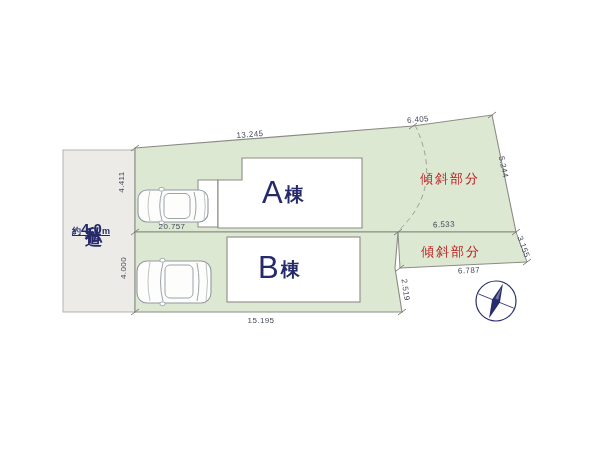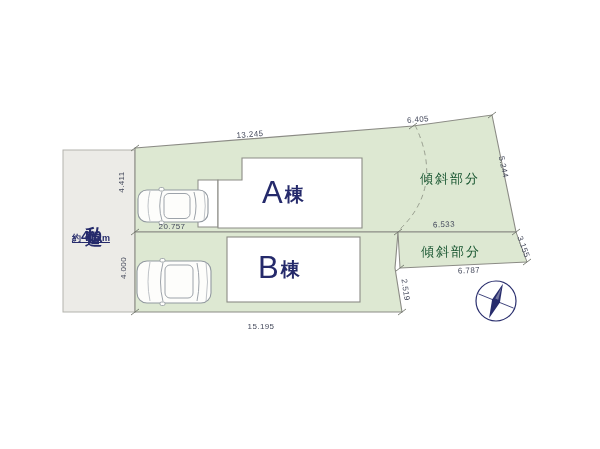--- a/index.html
+++ b/index.html
@@ -9,50 +9,50 @@
   }
   .canvas svg{position:absolute;left:0;top:0;}
   .lbl{position:absolute;white-space:nowrap;}
   .road-name{
     left:76px;top:194px;width:26px;height:44px;
     writing-mode:vertical-rl;text-orientation:upright;
     font-size:17px;font-weight:bold;letter-spacing:4px;line-height:1;
     text-align:center;color:#252a6b;
   }
   .road-width{
-    left:62px;top:225px;width:58px;text-align:center;color:#252a6b;
+    left:62px;top:218px;width:58px;text-align:center;color:#252a6b;
     font-size:9px;font-weight:bold;line-height:1.4;text-decoration:underline;
   }
   .road-width .big{font-size:15px;}
   .bldg{
     display:flex;align-items:center;color:#252a6b;
   }
   .bldg .letter{font-size:31px;font-weight:500;line-height:1;}
   .bldg .suffix{font-size:19px;font-weight:bold;line-height:1;margin-left:2px;margin-top:4px;}
   .bldg-a{left:262px;top:177px;}
   .bldg-b{left:258px;top:252px;}
   .slope{
-    font-size:13px;font-weight:500;letter-spacing:2px;color:#14532d;line-height:1;
+    font-size:13px;font-weight:500;letter-spacing:2px;color:#b91c1c;line-height:1;
   }
   .slope-1{left:420px;top:172px;}
   .slope-2{left:421px;top:245px;}
   
   .dim{
     font-size:8px;line-height:1;color:#454a5c;letter-spacing:.4px;
     text-align:center;transform-origin:center center;
   }
   .d-top-main   {left:228px;top:131px;width:44px;transform:rotate(-4.5deg);}
   .d-top-right  {left:400px;top:116px;width:36px;transform:rotate(-5deg);}
   .d-right-up   {left:485px;top:163px;width:36px;transform:rotate(78deg);}
   .d-right-mid  {left:505px;top:243px;width:36px;transform:rotate(70deg);}
   .d-divider    {left:147px;top:223px;width:50px;}
   .d-strip-top  {left:424px;top:221px;width:40px;transform:rotate(-2deg);}
   .d-strip-bot  {left:449px;top:267px;width:40px;transform:rotate(-3deg);}
   .d-b-right    {left:387px;top:286px;width:36px;transform:rotate(82deg);}
-  .d-bottom     {left:237px;top:317px;width:48px;margin-top:6px;}
+  .d-bottom     {left:237px;top:317px;width:48px;}
   .d-a-left     {left:102px;top:178px;width:40px;transform:rotate(-90deg);}
   .d-b-left     {left:104px;top:264px;width:40px;transform:rotate(-90deg);}
 </style>
 </head>
 <body>
 
 <div class="canvas">
 
   <svg width="600" height="449" viewBox="0 0 600 449">
 

